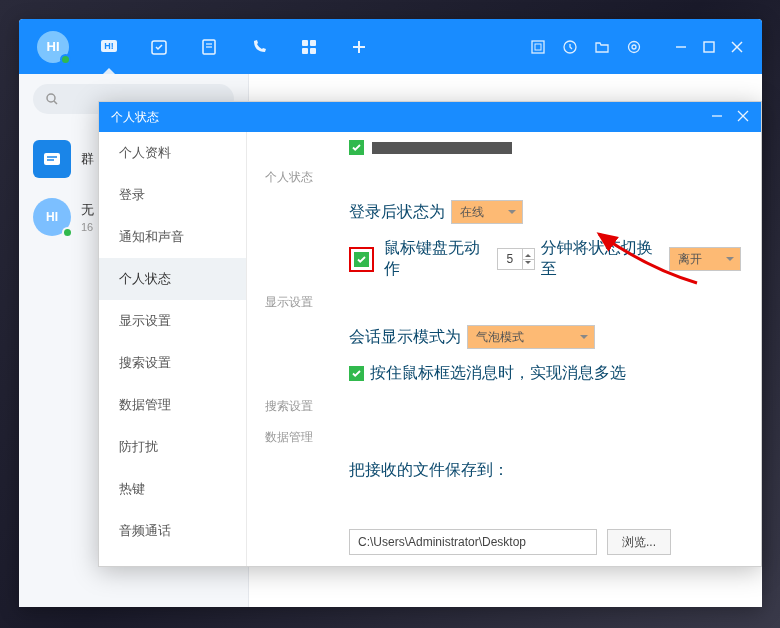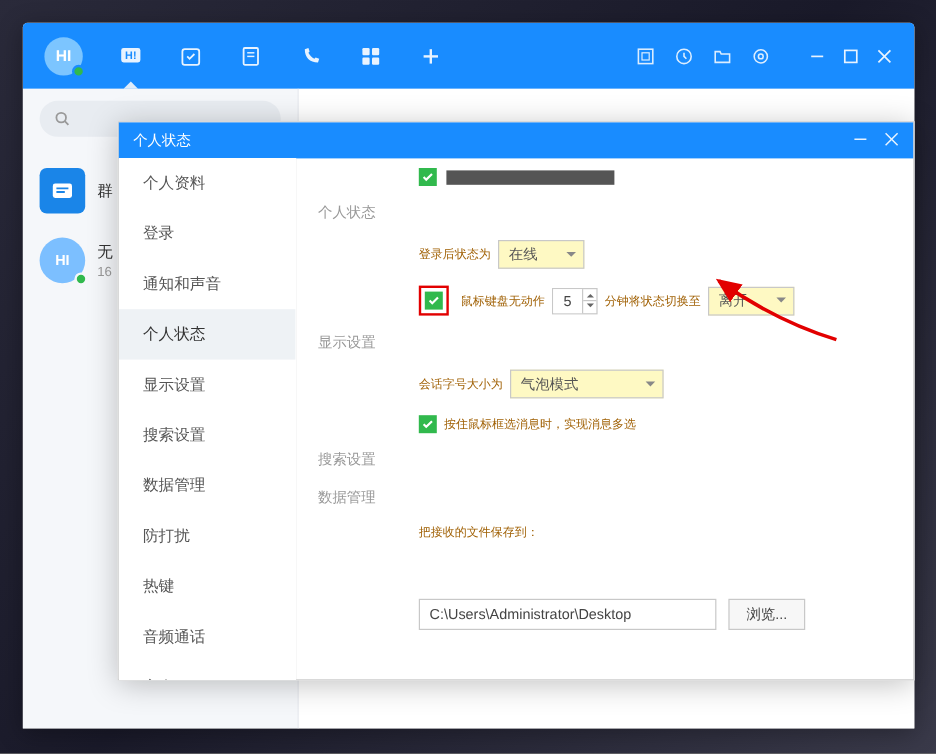--- a/index.html
+++ b/index.html
@@ -40,22 +40,22 @@
 .sd-body { display: flex; height: calc(100% - 30px); border-radius: 16px; }
 .sd-nav { width: 148px; background: #fff; border-right: 1px solid #eaeaea; overflow-y: auto; }
 .sd-nav-item { padding: 12px 20px; font-size: 13px; color: #555; cursor: pointer; }
 .sd-nav-item.active { background: #eef2f5; color: #333; }
 .sd-content { flex: 1; padding: 8px 20px 0 18px; overflow: hidden; font-size: 12px; color: #666; position: relative; }
 .hidden-row { display: flex; align-items: center; gap: 8px; margin: 0 0 6px 84px; color: #666; }
 .sect { margin-top: 14px; }
 .sect-title { color: #999; font-size: 12px; margin-bottom: 14px; }
 .row { display: flex; align-items: center; margin-bottom: 14px; margin-left: 84px; gap: 6px; }
 .row.lbl-row { }
-.lbl { color: #a16207; font-size: 10px; }
-.select-box { height: 24px; min-width: 72px; border: 1px solid #c8c8c8; background: #fef9c3; display: inline-flex; align-items: center; padding: 0 6px 0 8px; cursor: pointer; justify-content: space-between; gap: 18px; font-size: 12px; color: #555; }
+.lbl { color: #0c4a6e; font-size: 16px; }
+.select-box { height: 24px; min-width: 72px; border: 1px solid #c8c8c8; background: #fdba74; display: inline-flex; align-items: center; padding: 0 6px 0 8px; cursor: pointer; justify-content: space-between; gap: 18px; font-size: 12px; color: #555; }
 .select-box.wide { min-width: 110px; }
 .caret { width: 0; height: 0; border: 4px solid transparent; border-top-color: #888; margin-top: 3px; }
 .chk { width: 15px; height: 15px; background: #31b94d; display: inline-flex; align-items: center; justify-content: center; flex-shrink: 0; }
 .chk svg { display: block; }
 .red-box { border: 2px solid #e20000; padding: 3px; display: inline-flex; margin-right: 4px; }
 .spinner { width: 38px; height: 22px; border: 1px solid #c8c8c8; display: inline-flex; align-items: stretch; }
 .spinner input { width: 24px; border: none; text-align: center; font-size: 12px; color: #444; outline: none; }
 .spin-btns { width: 12px; display: flex; flex-direction: column; border-left: 1px solid #c8c8c8; }
 .spin-btn { flex: 1; display: flex; align-items: center; justify-content: center; cursor: pointer; }
 .spin-btn + .spin-btn { border-top: 1px solid #c8c8c8; }
@@ -260,21 +260,21 @@
           <div class="select-box">
             <span>离开</span>
               <span class="caret"></span>
           </div>
         </div>
       </div>
 
       <div class="sect">
         <div class="sect-title">显示设置</div>
         <div class="row">
-          <span class="lbl">会话字号大小为</span>
+          <span class="lbl">会话显示模式为</span>
           <div class="select-box wide" style="min-width:128px">
             <span>气泡模式</span>
               <span class="caret"></span>
           </div>
         </div>
         <div class="row">
           <span class="chk">
               <svg width="11" height="11" viewBox="0 0 11 11">
                 <path d="M2 5.5l2.2 2.2L9 3" stroke="#fff" stroke-width="1.8" fill="none"></path>
               </svg>

